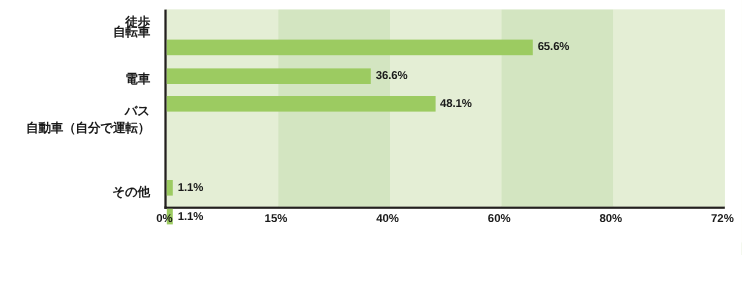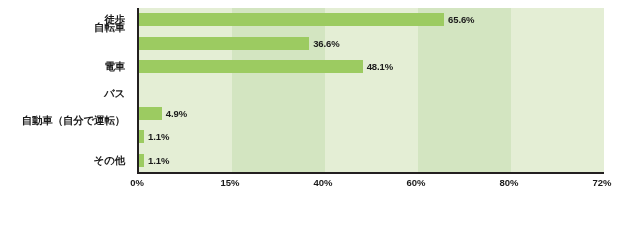--- a/index.html
+++ b/index.html
@@ -77,20 +77,21 @@
     left: 0;
     top: 0;
     width: 465px;
     height: 164px;
   }
   .bar-row {
     position: absolute;
     left: 0;
     height: 14px;
     width: 465px;
+    margin-top: 20px;
   }
   .bar {
     position: absolute;
     left: 0;
     top: 0;
     height: 13px;
     background: #9ccb61;
   }
   .bar-value {
     position: absolute;
@@ -127,21 +128,21 @@
 </head>
 <body>
 
 <div id="chart-root">
 
   <div id="category-labels">
       <div class="cat-label" style="top: 5.21429px;">徒歩</div>
       <div class="cat-label" style="top: 13px;">自転車</div>
       <div class="cat-label" style="top: 52.0714px;">電車</div>
       <div class="cat-label" style="top: 79px;">バス</div>
-      <div class="cat-label" style="top: 106px;">自動車（自分で運転）</div>
+      <div class="cat-label" style="top: 93px;">自動車（自分で運転）</div>
       <div class="cat-label" style="top: 145.786px;">その他</div>
     </div>
 
   <div id="plot-area">
     <div id="bands">
         <div class="band light" style="left: 0px; width: 93px;"></div>
         <div class="band dark" style="left: 93px; width: 93px;"></div>
         <div class="band light" style="left: 186px; width: 93px;"></div>
         <div class="band dark" style="left: 279px; width: 93px;"></div>
         <div class="band light" style="left: 372px; width: 93px;"></div>
@@ -152,24 +153,20 @@
           <span class="bar-value" style="left: 309.04px;">65.6%</span>
         </div>
         <div class="bar-row" style="top: 28.6429px;">
           <div class="bar" style="width: 170.19px;"></div>
           <span class="bar-value" style="left: 174.19px;">36.6%</span>
         </div>
         <div class="bar-row" style="top: 52.0714px; padding-left: 10px;">
           <div class="bar" style="width: 223.665px;"></div>
           <span class="bar-value" style="left: 227.665px;">48.1%</span>
         </div>
-        <div class="bar-row" style="top: 98.9286px;">
-          <div class="bar" style="width: 22.785px;"></div>
-          <span class="bar-value" style="left: 26.785px;">4.9%</span>
-        </div>
         <div class="bar-row" style="top: 122.357px;">
           <div class="bar" style="width: 5.115px;"></div>
           <span class="bar-value" style="left: 9.115px;">1.1%</span>
         </div>
         <div class="bar-row" style="top: 145.786px;">
           <div class="bar" style="width: 5.115px;"></div>
           <span class="bar-value" style="left: 9.115px;">1.1%</span>
         </div>
       </div>
   </div>

